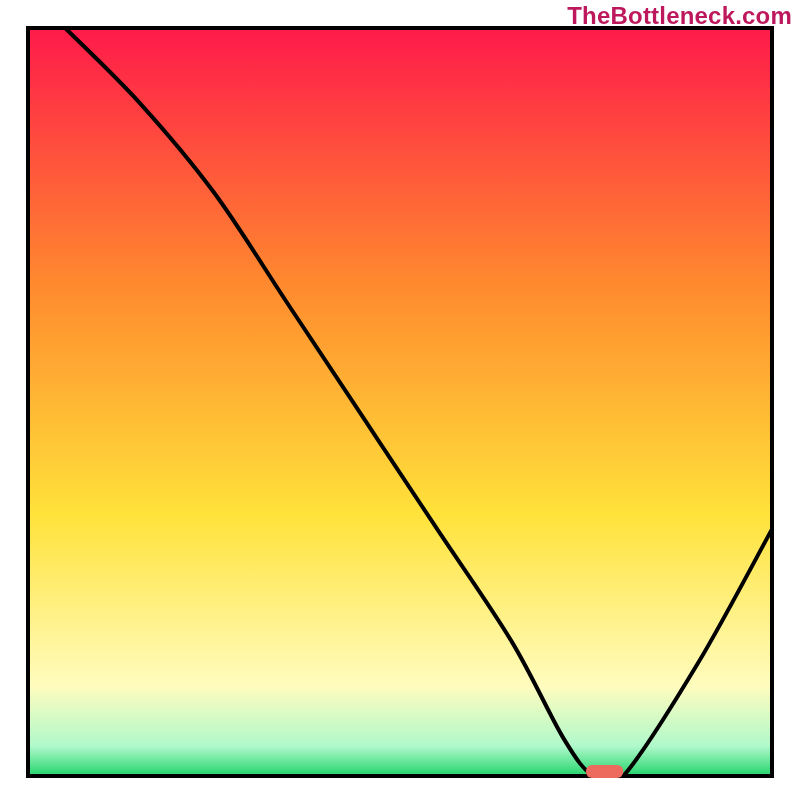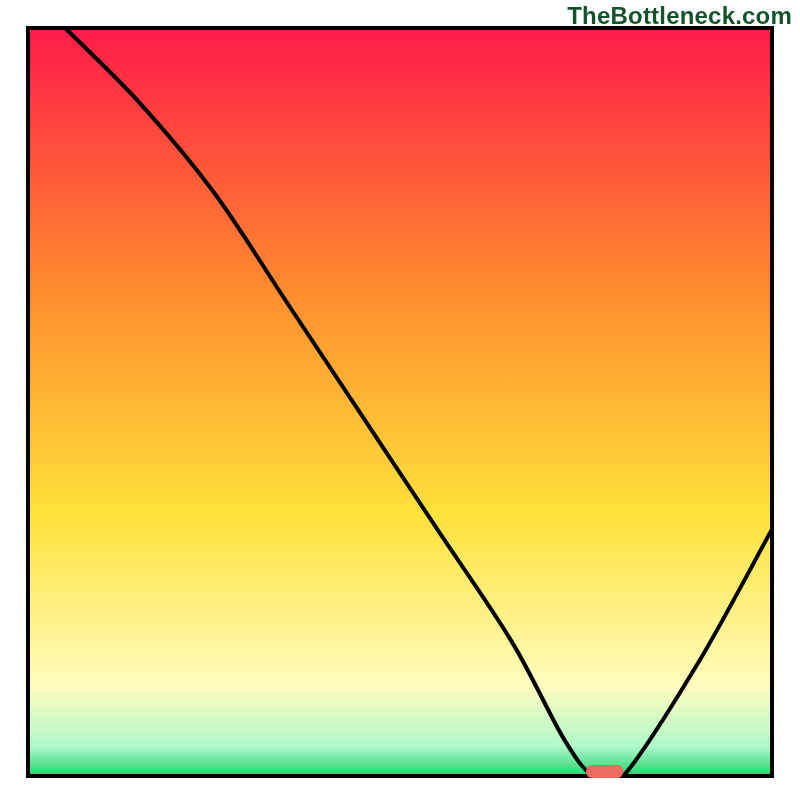--- a/index.html
+++ b/index.html
@@ -15,21 +15,21 @@
     position: relative;
     width: 800px;
     height: 800px;
   }
   .watermark {
     position: absolute;
     top: 2px;
     right: 8px;
     font-size: 24px;
     font-weight: 600;
-    color: #14532d;
+    color: #be185d;
     letter-spacing: 0.2px;
     z-index: 3;
   }
   svg.plot {
     position: absolute;
     left: 0;
     top: 0;
     width: 800px;
     height: 800px;
   }

